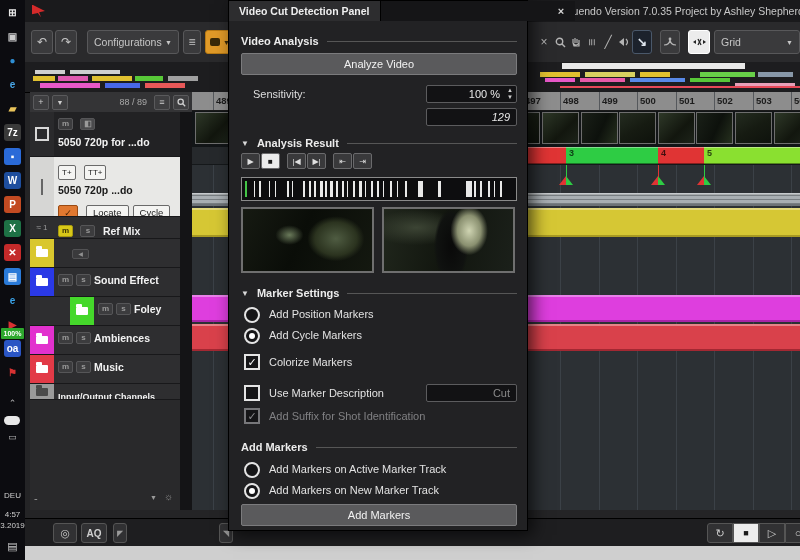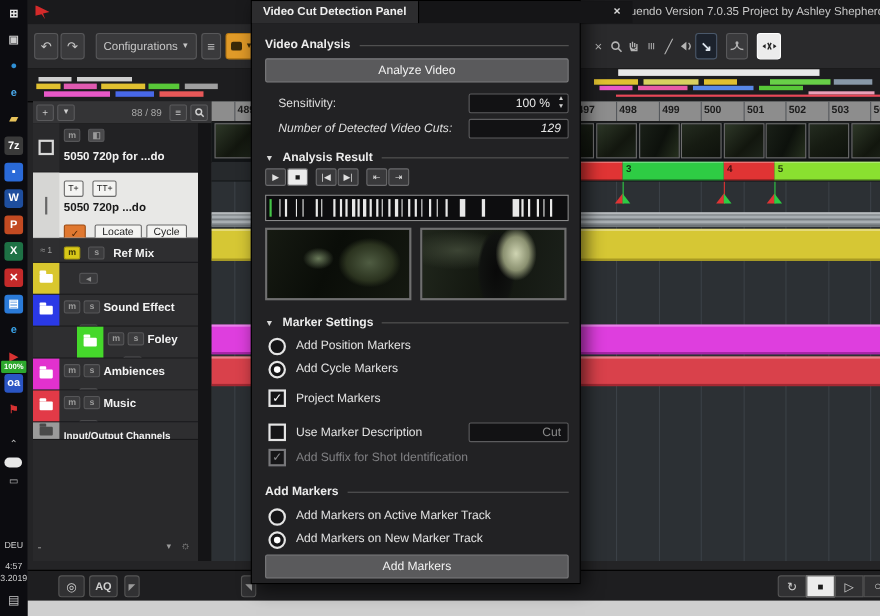--- a/index.html
+++ b/index.html
@@ -192,20 +192,24 @@
         </svg>
     </div>
     <div class="tbtn" style="left:663px;width:22px;background:#ececec;border-color:#fff;color:#222;font-weight:bold;">
       <svg width="13" height="10" viewBox="0 0 13 10">
           <polygon points="0,5 3,3 3,7" fill="#222"></polygon>
           <polygon points="13,5 10,3 10,7" fill="#222"></polygon>
           <line x1="5" y1="2" x2="8" y2="8" stroke="#222" stroke-width="1.3"></line>
           <line x1="8" y1="2" x2="5" y2="8" stroke="#222" stroke-width="1.3"></line>
         </svg>
     </div>
+    <div class="tbtn" style="left:689px;width:86px;font-size:10.5px;justify-content:space-between;padding:0 6px;">
+      <span>Grid</span>
+        <span style="font-size:7px;">▼</span>
+    </div>
 
   </div>
 
   <div id="overview" class="abs">
       <div style="position: absolute; left: 10px; top: 8px; width: 30px; height: 4px; background: rgb(207, 207, 207);"></div>
       <div style="position: absolute; left: 45px; top: 8px; width: 50px; height: 4px; background: rgb(207, 207, 207);"></div>
       <div style="position: absolute; left: 8px; top: 14px; width: 22px; height: 5px; background: rgb(224, 192, 48);"></div>
       <div style="position: absolute; left: 33px; top: 14px; width: 30px; height: 5px; background: rgb(224, 90, 176);"></div>
       <div style="position: absolute; left: 67px; top: 14px; width: 40px; height: 5px; background: rgb(224, 192, 48);"></div>
       <div style="position: absolute; left: 110px; top: 14px; width: 28px; height: 5px; background: rgb(88, 200, 56);"></div>
@@ -452,21 +456,20 @@
     <div class="dlg-btn" style="top:52px;">Analyze Video</div>
 
     <div class="dlg-lbl" style="top:87px;">Sensitivity:</div>
     <div class="fieldbox" style="top:84px;padding-right:16px;">
       <span>100 %</span>
       <span class="spin">
           <span>▲</span>
           <span>▼</span>
         </span>
     </div>
-    <div class="dlg-lbl" style="top:110px;font-style:italic;">Number of Detected Video Cuts:</div>
     <div class="fieldbox" style="top:107px;font-style:italic;">129</div>
 
     <div class="sec-hd" style="top:136px;">
       <span class="tri">▼</span>
       <span>Analysis Result</span>
         <span class="hline"></span>
     </div>
 
     <div class="mini-tr" style="left:12px;top:152px;">▶</div>
     <div class="mini-tr" style="left:32px;top:152px;background:#ececec;color:#1a1a1a;">■</div>
@@ -529,21 +532,21 @@
       <span class="tri">▼</span>
       <span>Marker Settings</span>
         <span class="hline"></span>
     </div>
     <div class="radio" style="top:306px;"></div>
     <div class="r-lbl" style="top:307px;">Add Position Markers</div>
     <div class="radio sel" style="top:327px;"></div>
     <div class="r-lbl" style="top:328px;">Add Cycle Markers</div>
 
     <div class="cbx" style="top:353px;">✓</div>
-    <div class="r-lbl" style="top:355px;">Project Markers</div>
+    <div class="r-lbl" style="top:355px;">Colorize Markers</div>
 
     <div class="cbx" style="top:384px;"></div>
     <div class="r-lbl" style="top:386px;">Use Marker Description</div>
     <div class="fieldbox" style="top:383px;color:#8a8a8a;">Cut</div>
 
     <div class="cbx dis" style="top:407px;">✓</div>
     <div class="r-lbl" style="top:409px;color:#808083;">Add Suffix for Shot Identification</div>
 
     <div class="sec-hd" style="top:440px;">
       <span>Add Markers</span>

